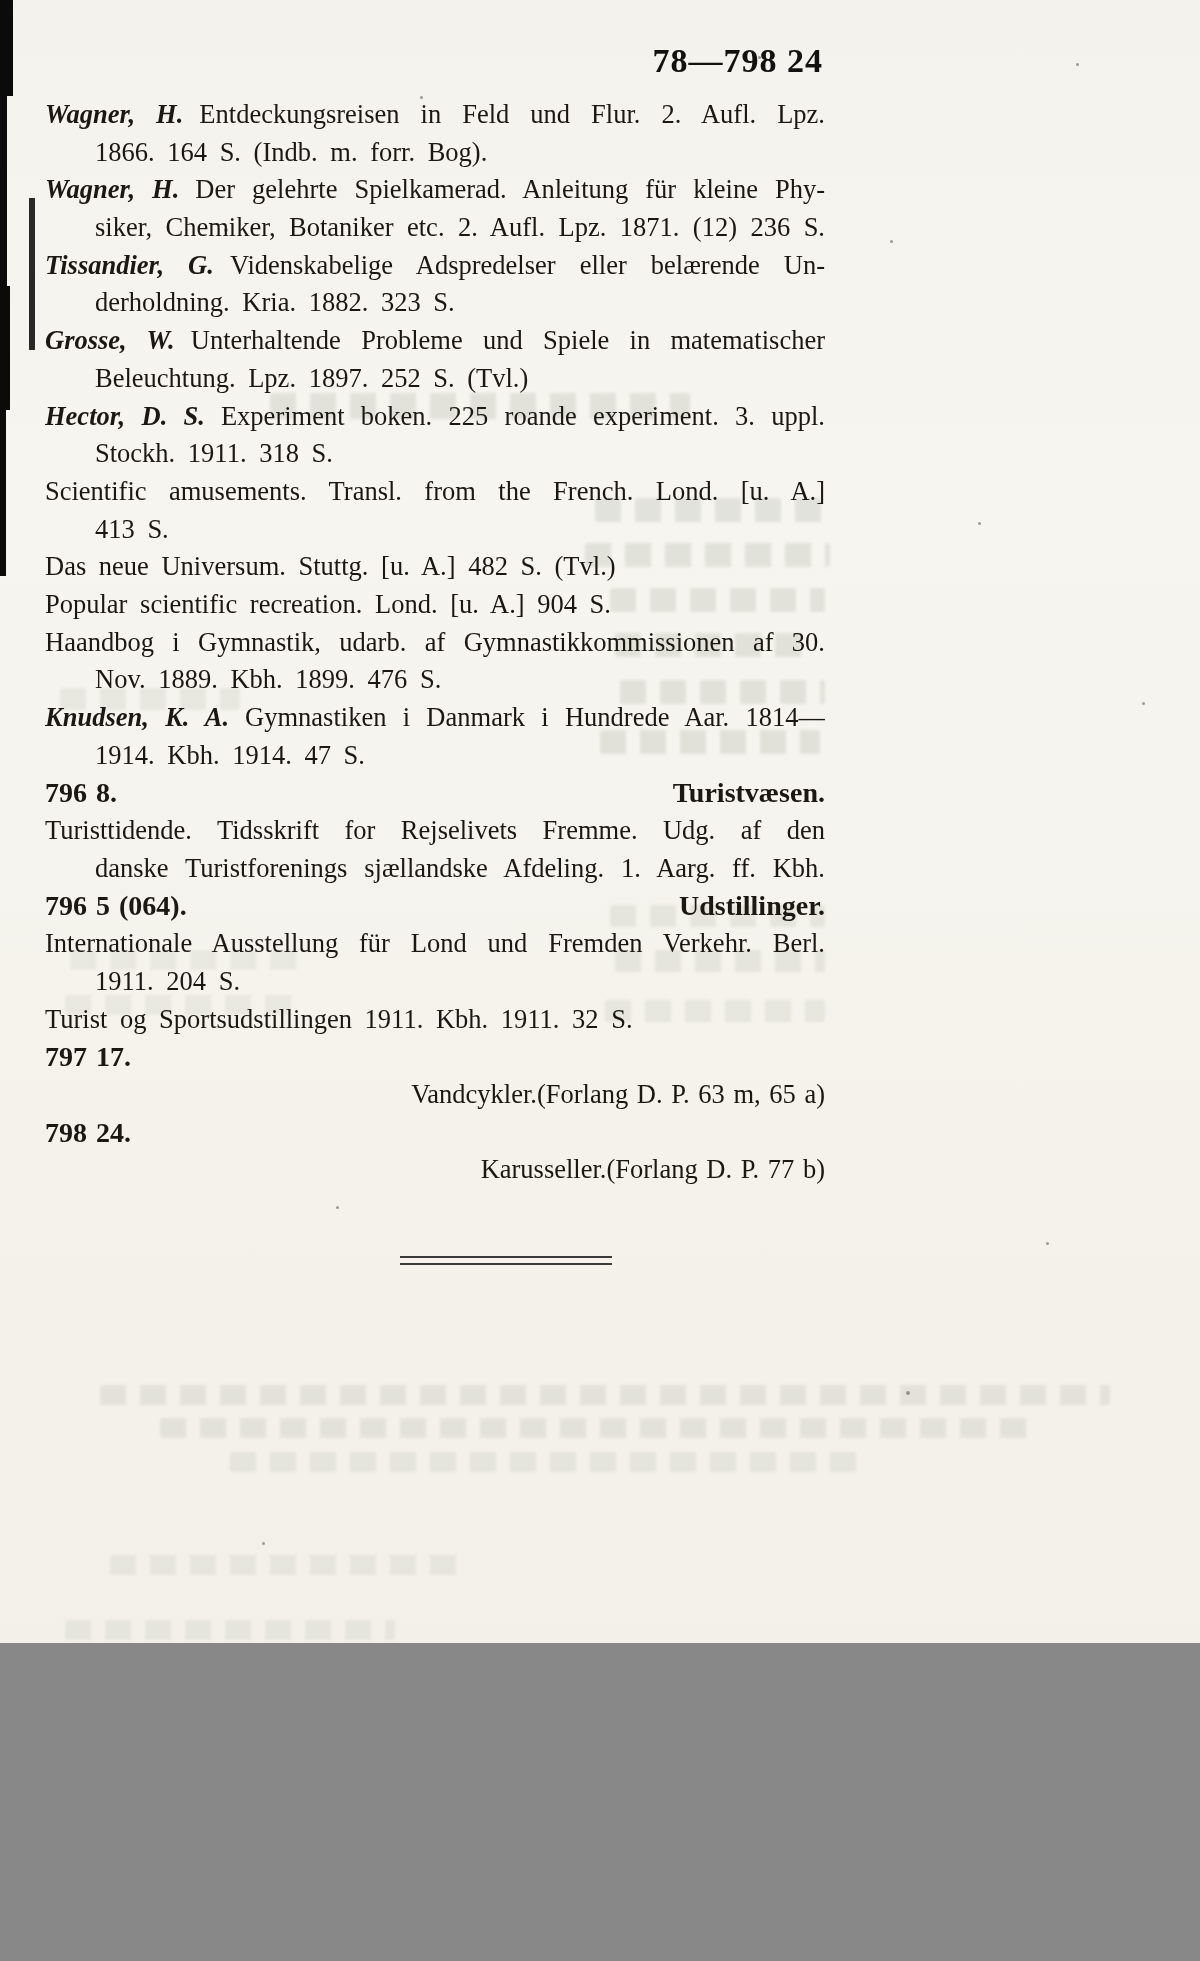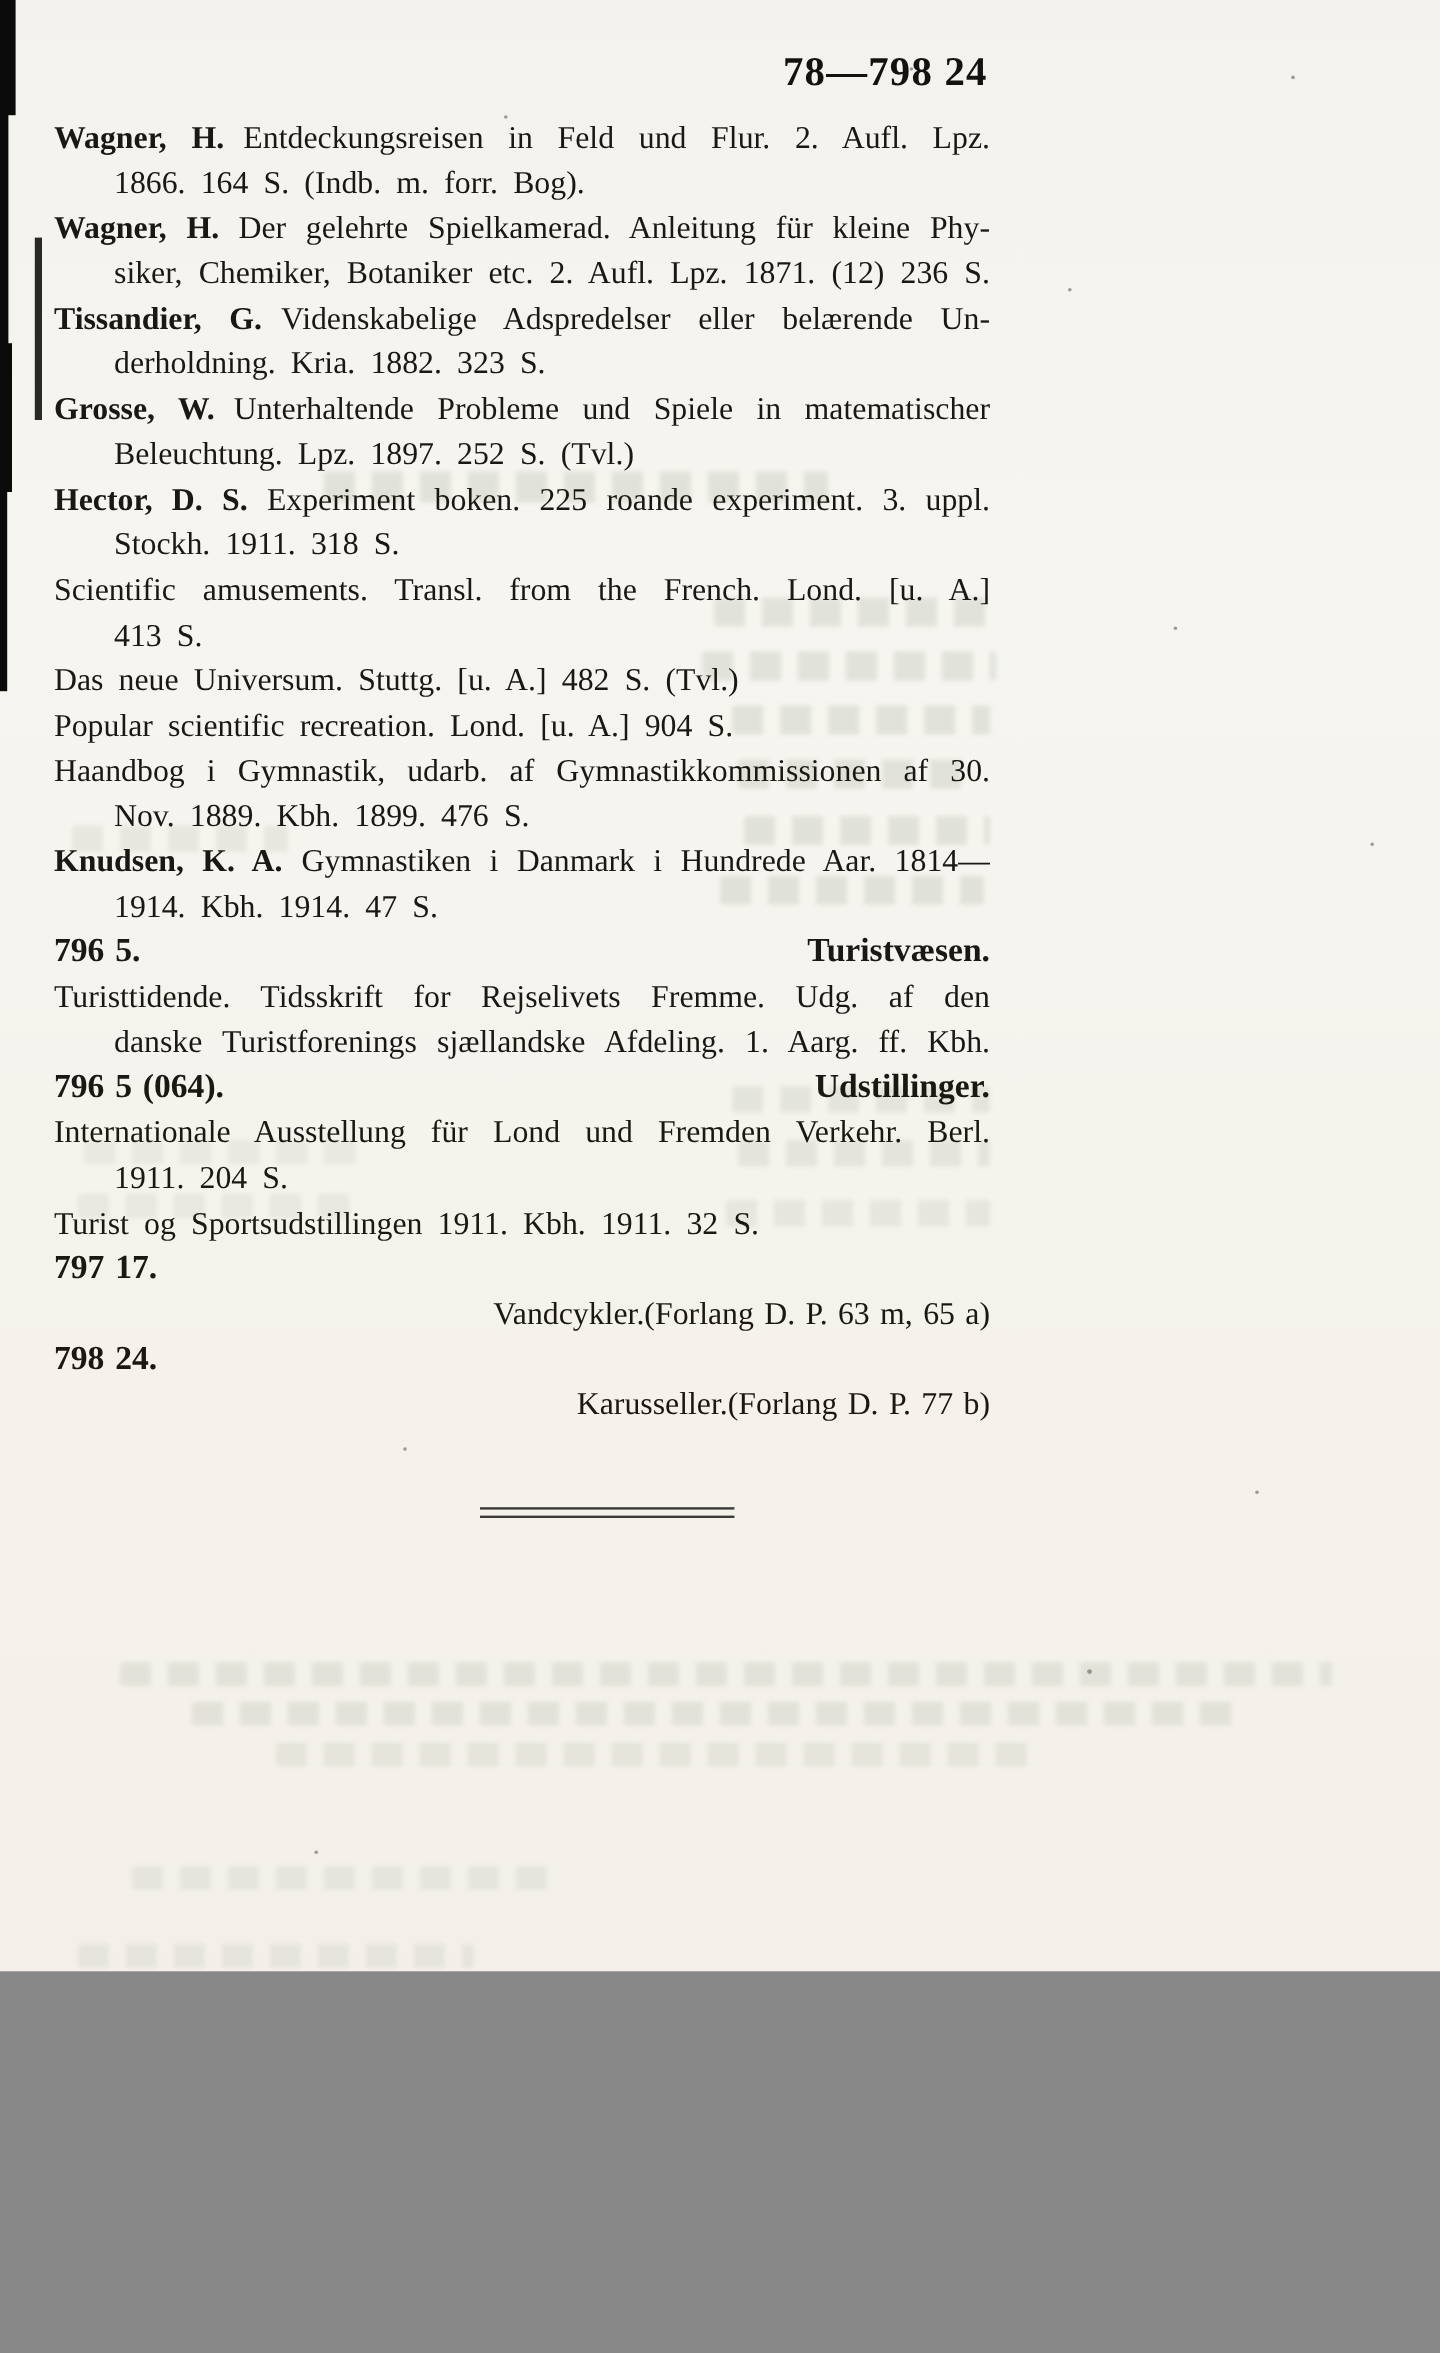--- a/index.html
+++ b/index.html
@@ -22,21 +22,21 @@
 
   
   .tb { position:absolute; left:45px; top:96px; width:780px; }
   .r  {
     height:37.7px; line-height:37.7px;
     font-size:26.5px; word-spacing:6px;
     white-space:nowrap; overflow:visible;
   }
   .just { white-space:normal; word-spacing:0; text-align:justify; text-align-last:justify; overflow:hidden; }
   .ind  { padding-left:50px; }
-  .lead { font-weight:bold; margin-right:16px; }
+  .lead { font-weight:bold; margin-right:16px;font-style:italic; }
   .lbl  { display:flex; justify-content:space-between; font-weight:bold; font-size:28px; word-spacing:2px; }
   .note { display:flex; justify-content:flex-end; word-spacing:2px; }
 
   
   .divider {
     position:absolute; left:400px; top:1256px; width:212px; height:5px;
     border-top:2px solid #3a3a38; border-bottom:2px solid #3a3a38;
   }
 
   
@@ -132,21 +132,21 @@
     <div class="r">Das neue Universum. Stuttg. [u. A.] 482 S. (Tvl.)</div>
     <div class="r">Popular scientific recreation. Lond. [u. A.] 904 S.</div>
 
     <div class="r just">Haandbog i Gymnastik, udarb. af Gymnastikkommissionen af 30.</div>
     <div class="r ind">Nov. 1889. Kbh. 1899. 476 S.</div>
 
     <div class="r just"><span class="lead">Knudsen, K. A.</span><span>Gymnastiken i Danmark i Hundrede Aar. 1814—</span></div>
     <div class="r ind">1914. Kbh. 1914. 47 S.</div>
 
     <div class="r lbl">
-        <span>796 5.</span>
+        <span>796 8.</span>
         <span>Turistvæsen.</span>
       </div>
 
     <div class="r just">Turisttidende. Tidsskrift for Rejselivets Fremme. Udg. af den</div>
     <div class="r ind just">danske Turistforenings sjællandske Afdeling. 1. Aarg. ff. Kbh.</div>
 
     <div class="r lbl">
         <span>796 5 (064).</span>
         <span>Udstillinger.</span>
       </div>

